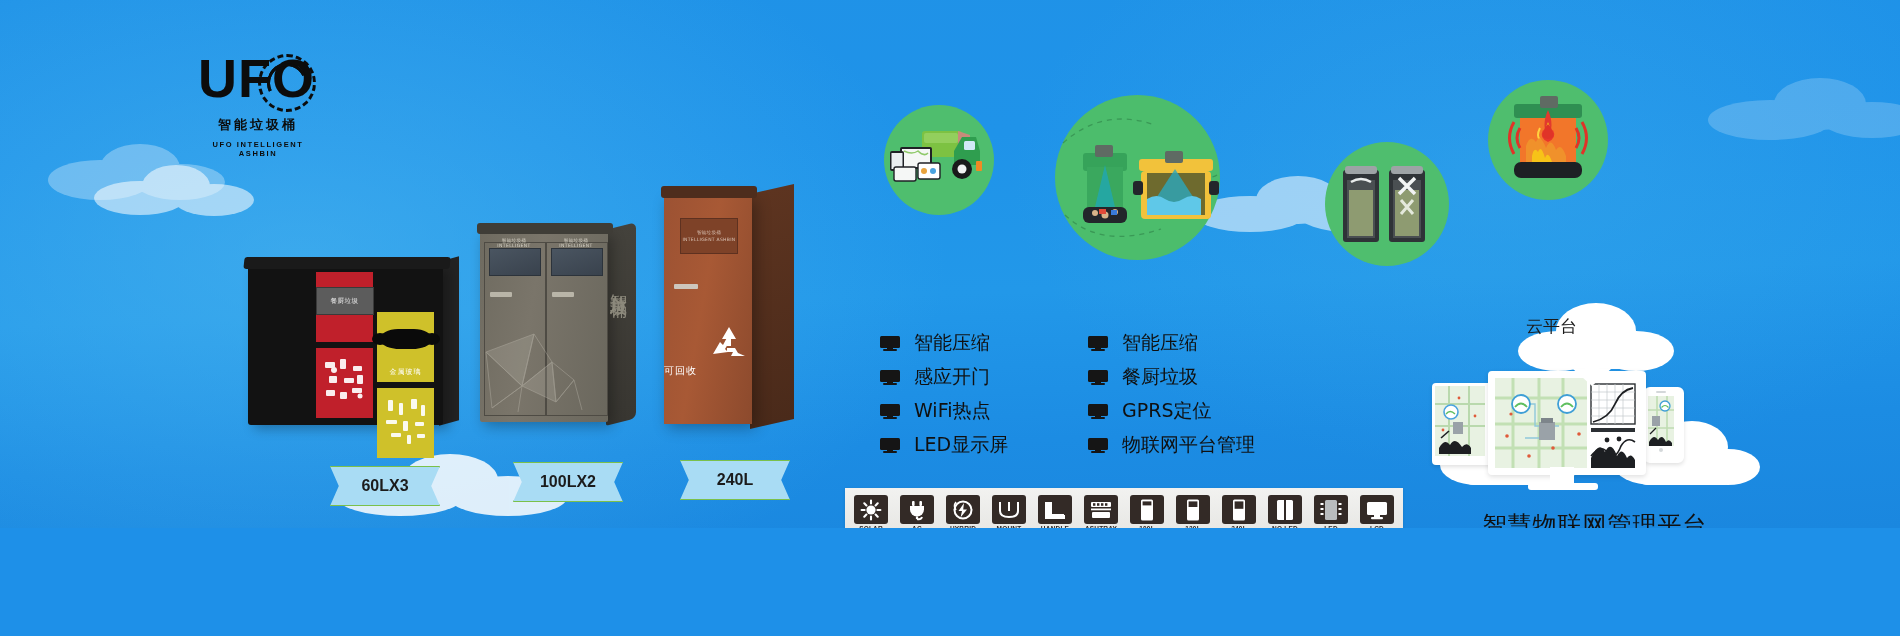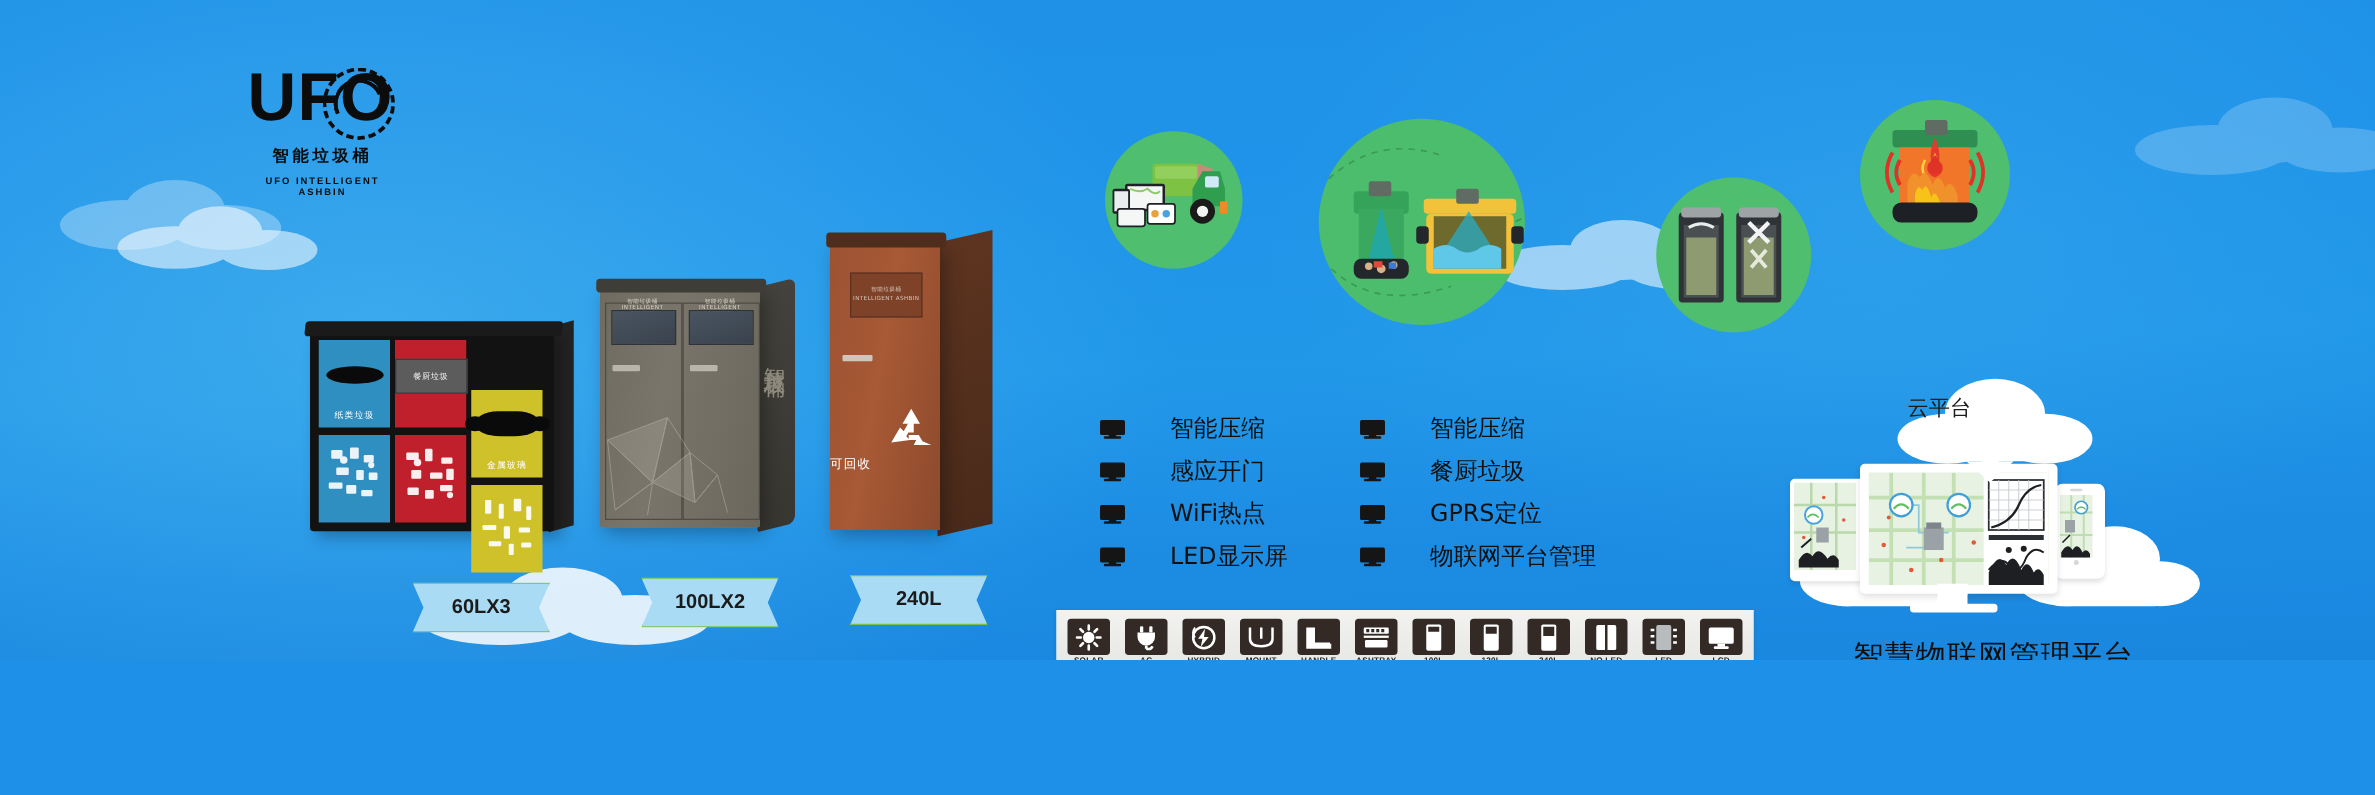--- a/index.html
+++ b/index.html
@@ -135,21 +135,21 @@
   
   #features{left:880px;top:326px;width:420px;}
   .feat-col{position:absolute;top:0;}
   .feat{display:flex;align-items:center;height:34px;}
   .feat .mon{
     width:20px;height:15px;margin-right:14px;position:relative;flex:0 0 20px;
   }
   .feat .mon .scr{position:absolute;left:0;top:0;width:20px;height:12px;background:#151515;border-radius:1.5px;}
   .feat .mon .stand{position:absolute;left:7px;top:11px;width:6px;height:3px;background:#151515;}
   .feat .mon .base{position:absolute;left:3px;top:13.5px;width:14px;height:2px;background:#151515;border-radius:1px;}
-  .feat .txt{font-family:"DejaVu Sans",sans-serif;font-size:19px;color:#101010;white-space:nowrap;margin-left:22px;}
+  .feat .txt{font-family:"DejaVu Sans",sans-serif;font-size:19px;color:#101010;white-space:nowrap;}
 
   
   #iconstrip{
     position:absolute;left:845px;top:488px;height:48px;
     background:linear-gradient(180deg,#f2f2f0,#e6e6e3);
     display:flex;align-items:center;padding:0 6px;gap:6px;
     box-shadow:0 1px 3px rgba(0,0,0,.12);
   }
   .icon-cell{width:40px;height:40px;position:relative;display:flex;flex-direction:column;
     align-items:center;justify-content:flex-end;}
@@ -242,43 +242,20 @@
     </div>
     <div class="cn">智能垃圾桶</div>
     <div class="en">UFO INTELLIGENT ASHBIN</div>
   </div>
 
   <div class="abs" id="bin60">
     <div class="side"></div>
     <div class="frame"></div>
     <div class="topcap"></div>
 
-    <div class="cell" style="left:7px;top:7px;width:57px;height:146px;">
-      <div class="up" style="background:#2f8fc0;">
-        <div class="slot-oval"></div>
-        <div class="cell-label">纸类垃圾</div>
-      </div>
-      <div class="lo" style="background:#2f8fc0;">
-        <svg width="57" height="70" viewBox="0 0 57 70">
-          <g fill="#ffffff" opacity="0.9">
-            <rect x="10" y="12" width="9" height="7" rx="1"></rect>
-              <rect x="25" y="10" width="7" height="9" rx="1"></rect>
-            <rect x="36" y="16" width="8" height="6" rx="1"></rect>
-              <rect x="14" y="26" width="10" height="6" rx="1"></rect>
-            <rect x="30" y="28" width="6" height="8" rx="1"></rect>
-              <rect x="40" y="30" width="7" height="6" rx="1"></rect>
-            <rect x="8" y="38" width="11" height="5" rx="1"></rect>
-              <rect x="22" y="40" width="8" height="7" rx="1"></rect>
-            <rect x="34" y="44" width="9" height="5" rx="1"></rect>
-              <circle cx="20" cy="20" r="3"></circle>
-              <circle cx="42" cy="24" r="2.5"></circle>
-          </g>
-        </svg>
-      </div>
-    </div>
 
     <div class="cell" style="left:68px;top:7px;width:57px;height:146px;">
       <div class="up" style="background:#c0202b;">
         <div class="slot-screen">
           <span>餐厨垃圾</span>
         </div>
       </div>
       <div class="lo" style="background:#c0202b;">
         <svg width="57" height="70" viewBox="0 0 57 70">
           <g fill="#ffffff" opacity="0.92">

